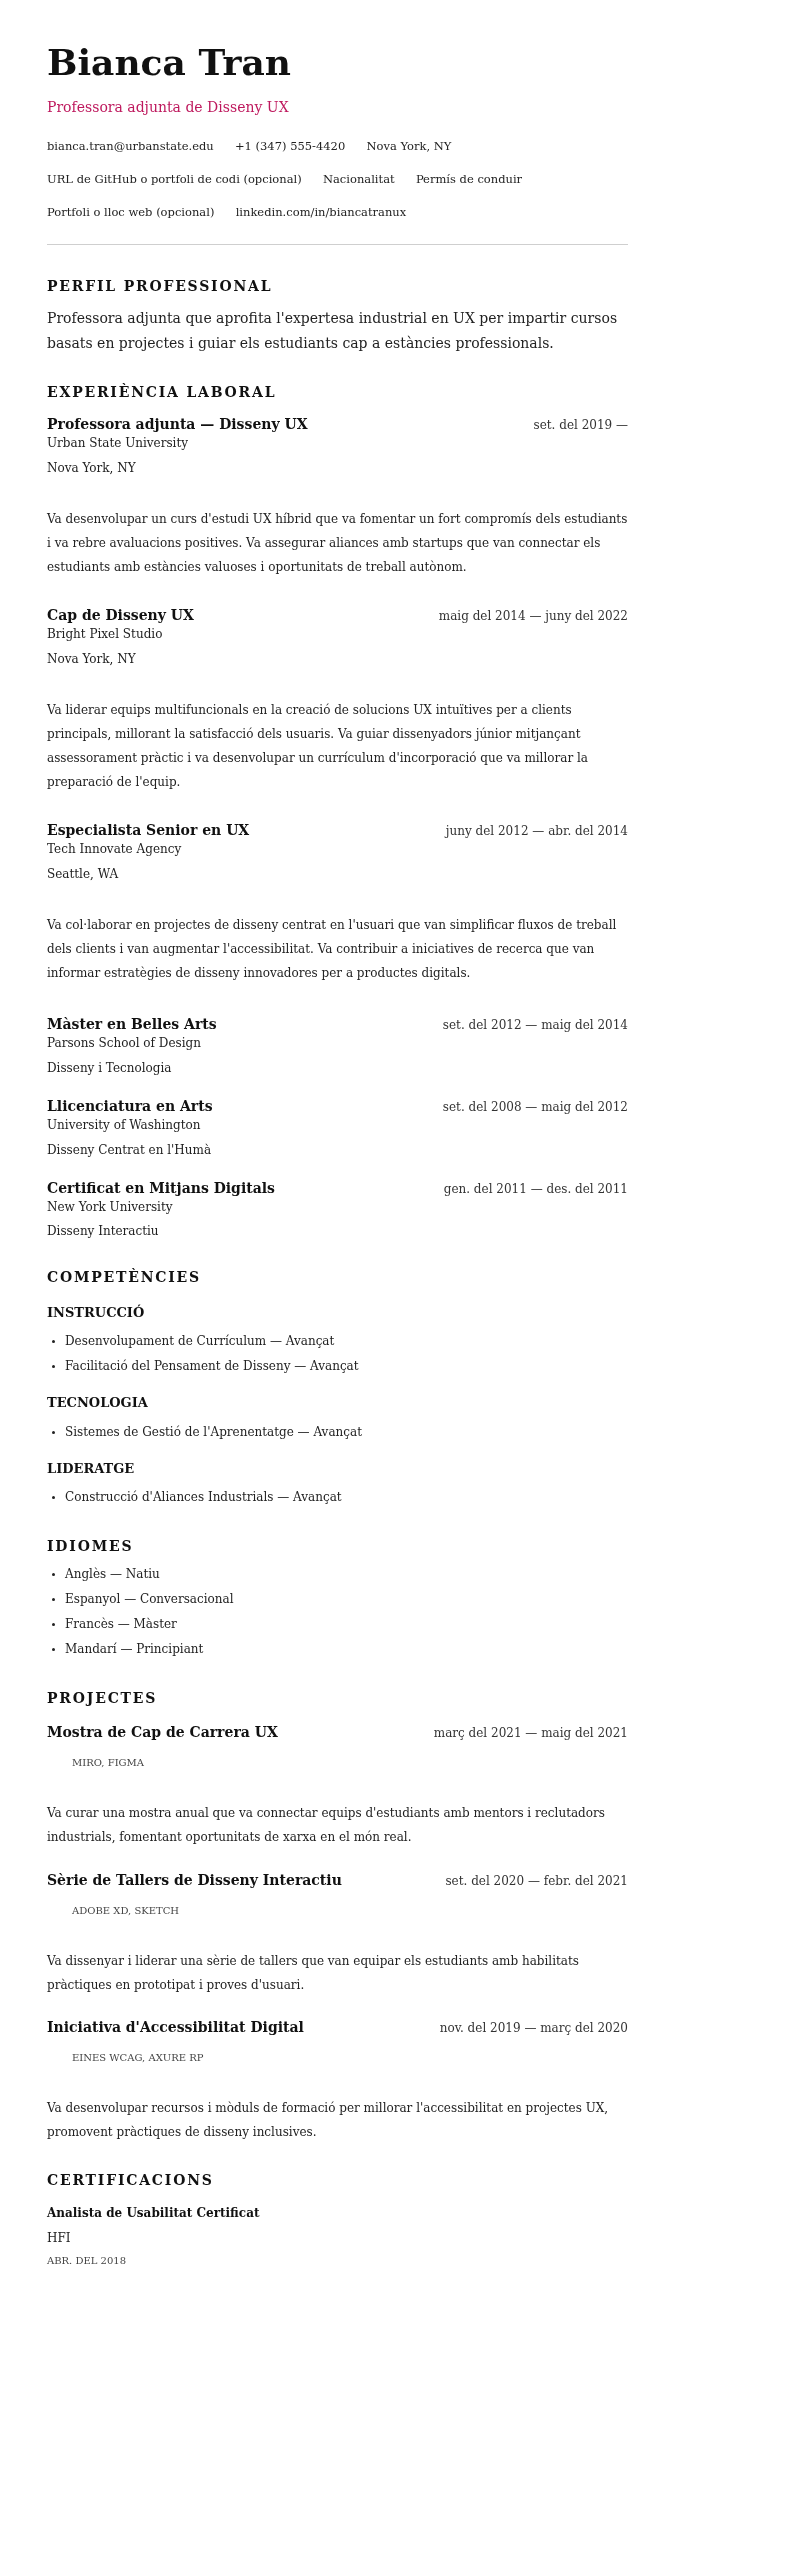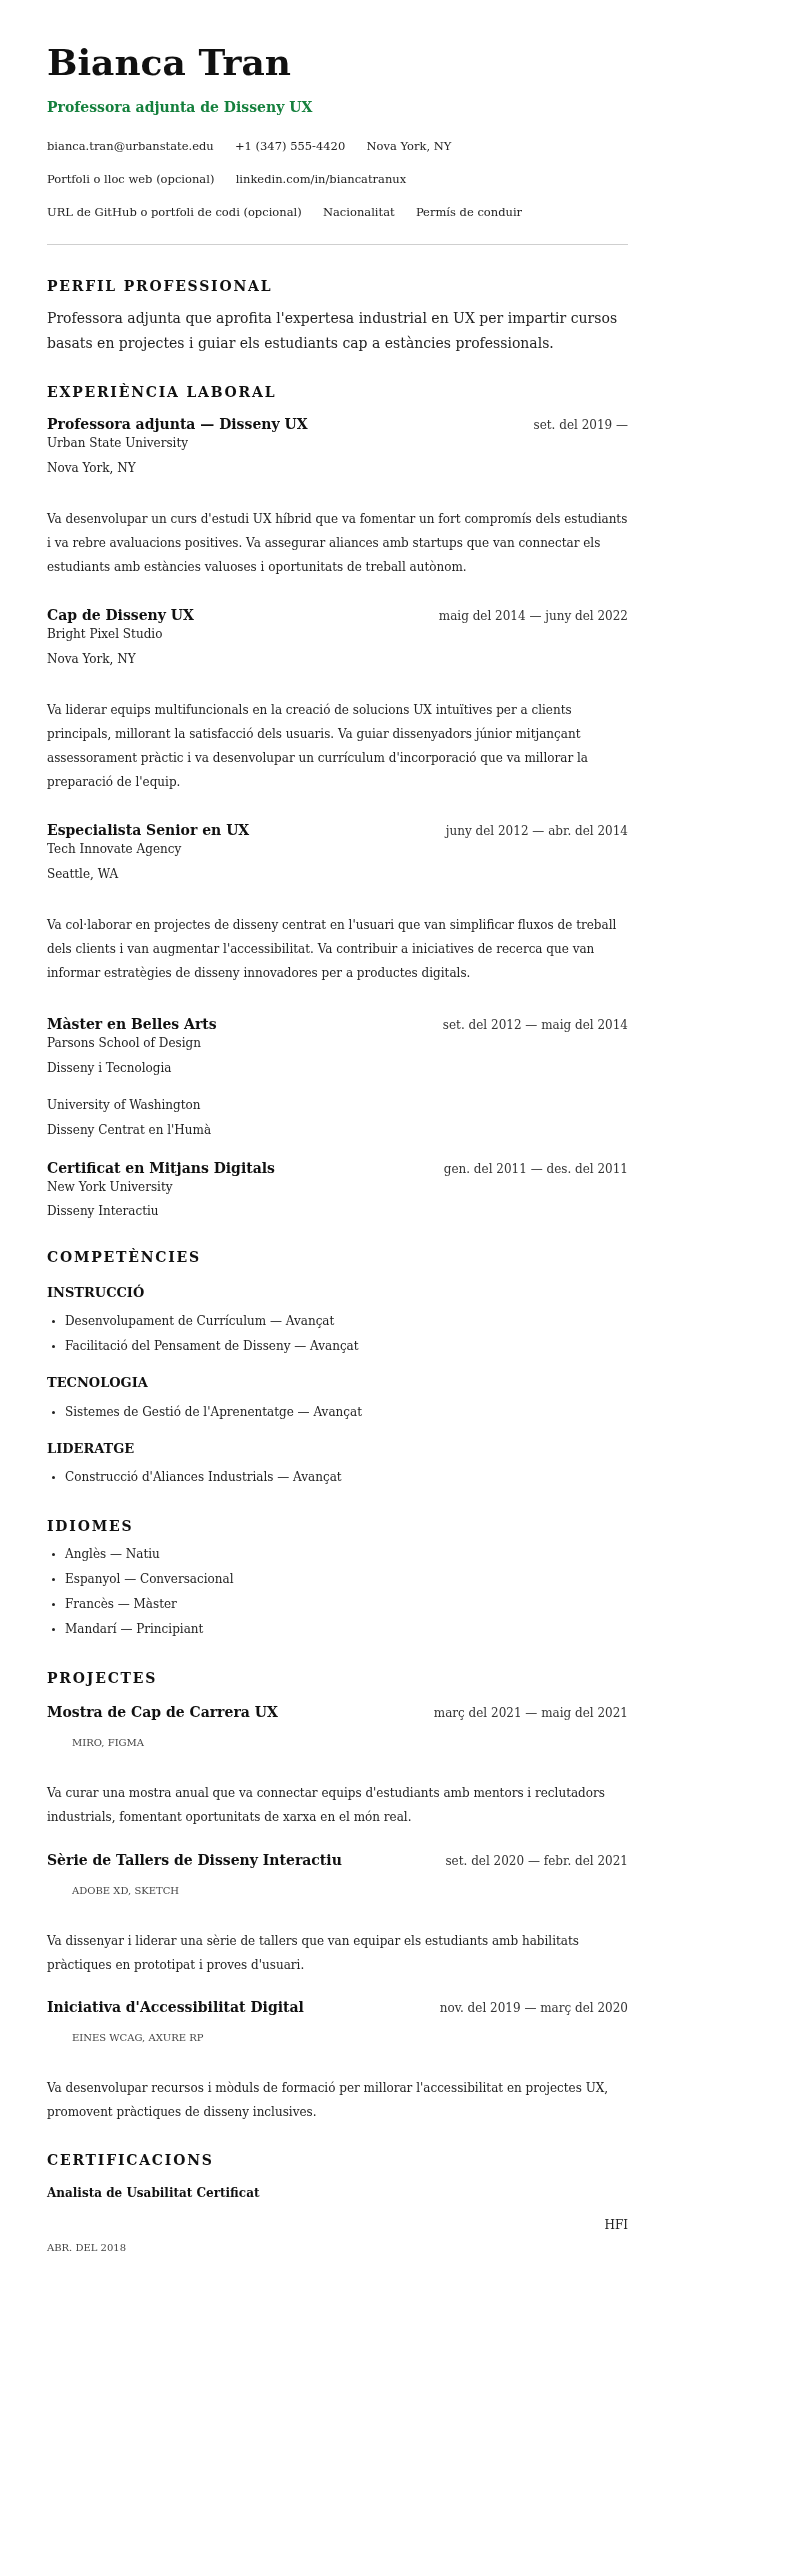--- a/index.html
+++ b/index.html
@@ -3,21 +3,21 @@
 <meta charset="utf-8">
 <style>
   html, body { margin: 0; padding: 0; background: #ffffff; }
   body {
     width: 811px;
     font-family: "DejaVu Serif", serif;
     color: #111111;
   }
   .page { padding: 39px 35px 27px 47px; box-sizing: border-box; width: 663px; }
   .name { font-size: 36px; font-weight: bold; margin: 0; line-height: 47px; letter-spacing: 0; }
-  .subtitle { font-size: 14px; margin: 10.8px 0 0 0; line-height: 20px; color: #15803d; font-weight: bold; }
+  .subtitle { font-size: 14px; margin: 10.8px 0 0 0; line-height: 20px; color: #be185d; }
   .contact-row { font-size: 11.5px; line-height: 17.6px; margin-top: 15px; color: #222; }
   .contact-row.first { margin-top: 21.6px; }
   .contact-row span { margin-right: 17.6px; }
   .divider { border: 0; border-top: 1.4px solid #cfcfcf; margin: 23px 0 0 0; }
 
   .section-title {
     font-size: 14px; font-weight: bold; letter-spacing: 1.8px; text-transform: uppercase;
     margin: 0; line-height: 13.5px; color: #111;
   }
   .sec { margin-top: 30px; }
@@ -43,46 +43,46 @@
   ul.bullets li { font-size: 12px; line-height: 25px; color: #222; }
   ul.bullets li::marker { font-size: 9.5px; }
 
   .proj-entry { margin-top: 17.6px; }
   .proj-entry + .proj-entry { margin-top: 21.6px; }
   .proj-tech { font-size: 10px; color: #444; line-height: 15px; margin-top: 12px; text-transform: uppercase; margin-left: 25px; }
   .proj-desc { font-size: 12px; line-height: 24px; margin: 31px 0 0 0; color: #222; }
 
   .cert-entry { margin-top: 17.6px; }
   .cert-title { font-size: 12px; font-weight: bold; line-height: 17.6px; margin-top: 8px; }
-  .cert-org { font-size: 12px; line-height: 17.6px; margin-top: 14px; color: #222; text-align: right; }
+  .cert-org { font-size: 12px; line-height: 17.6px; margin-top: 7px; color: #222; }
   .cert-date { font-size: 10px; color: #444; line-height: 15px; margin-top: 5.4px; text-transform: uppercase; }
 </style>
 </head>
 <body>
 
 <div class="page">
 
   <header>
     <h1 class="name">Bianca Tran</h1>
     <div class="subtitle">Professora adjunta de Disseny UX</div>
 
     <div class="contact-row first">
       <span>bianca.tran@urbanstate.edu</span>
       <span>+1 (347) 555-4420</span>
       <span>Nova York, NY</span>
     </div>
     <div class="contact-row">
-      <span>Portfoli o lloc web (opcional)</span>
-      <span>linkedin.com/in/biancatranux</span>
-    </div>
-    <div class="contact-row">
       <span>URL de GitHub o portfoli de codi (opcional)</span>
       <span>Nacionalitat</span>
       <span>Permís de conduir</span>
     </div>
+    <div class="contact-row">
+      <span>Portfoli o lloc web (opcional)</span>
+      <span>linkedin.com/in/biancatranux</span>
+    </div>
   </header>
 
   <hr class="divider">
 
   <section class="sec first">
     <h2 class="section-title">PERFIL PROFESSIONAL</h2>
     <p class="summary">Professora adjunta que aprofita l'expertesa industrial en UX per impartir cursos basats en projectes i guiar els estudiants cap a estàncies professionals.</p>
   </section>
 
   <section class="sec">
@@ -124,20 +124,24 @@
     <div class="edu-entry">
       <div class="entry-head">
         <span class="entry-title">Màster en Belles Arts</span>
         <span class="entry-date">set. del 2012 — maig del 2014</span>
       </div>
       <div class="entry-sub">Parsons School of Design</div>
       <div class="edu-field">Disseny i Tecnologia</div>
     </div>
 
     <div class="edu-entry">
+      <div class="entry-head">
+        <span class="entry-title">Llicenciatura en Arts</span>
+        <span class="entry-date">set. del 2008 — maig del 2012</span>
+      </div>
       <div class="entry-sub">University of Washington</div>
       <div class="edu-field">Disseny Centrat en l'Humà</div>
     </div>
 
     <div class="edu-entry">
       <div class="entry-head">
         <span class="entry-title">Certificat en Mitjans Digitals</span>
         <span class="entry-date">gen. del 2011 — des. del 2011</span>
       </div>
       <div class="entry-sub">New York University</div>

